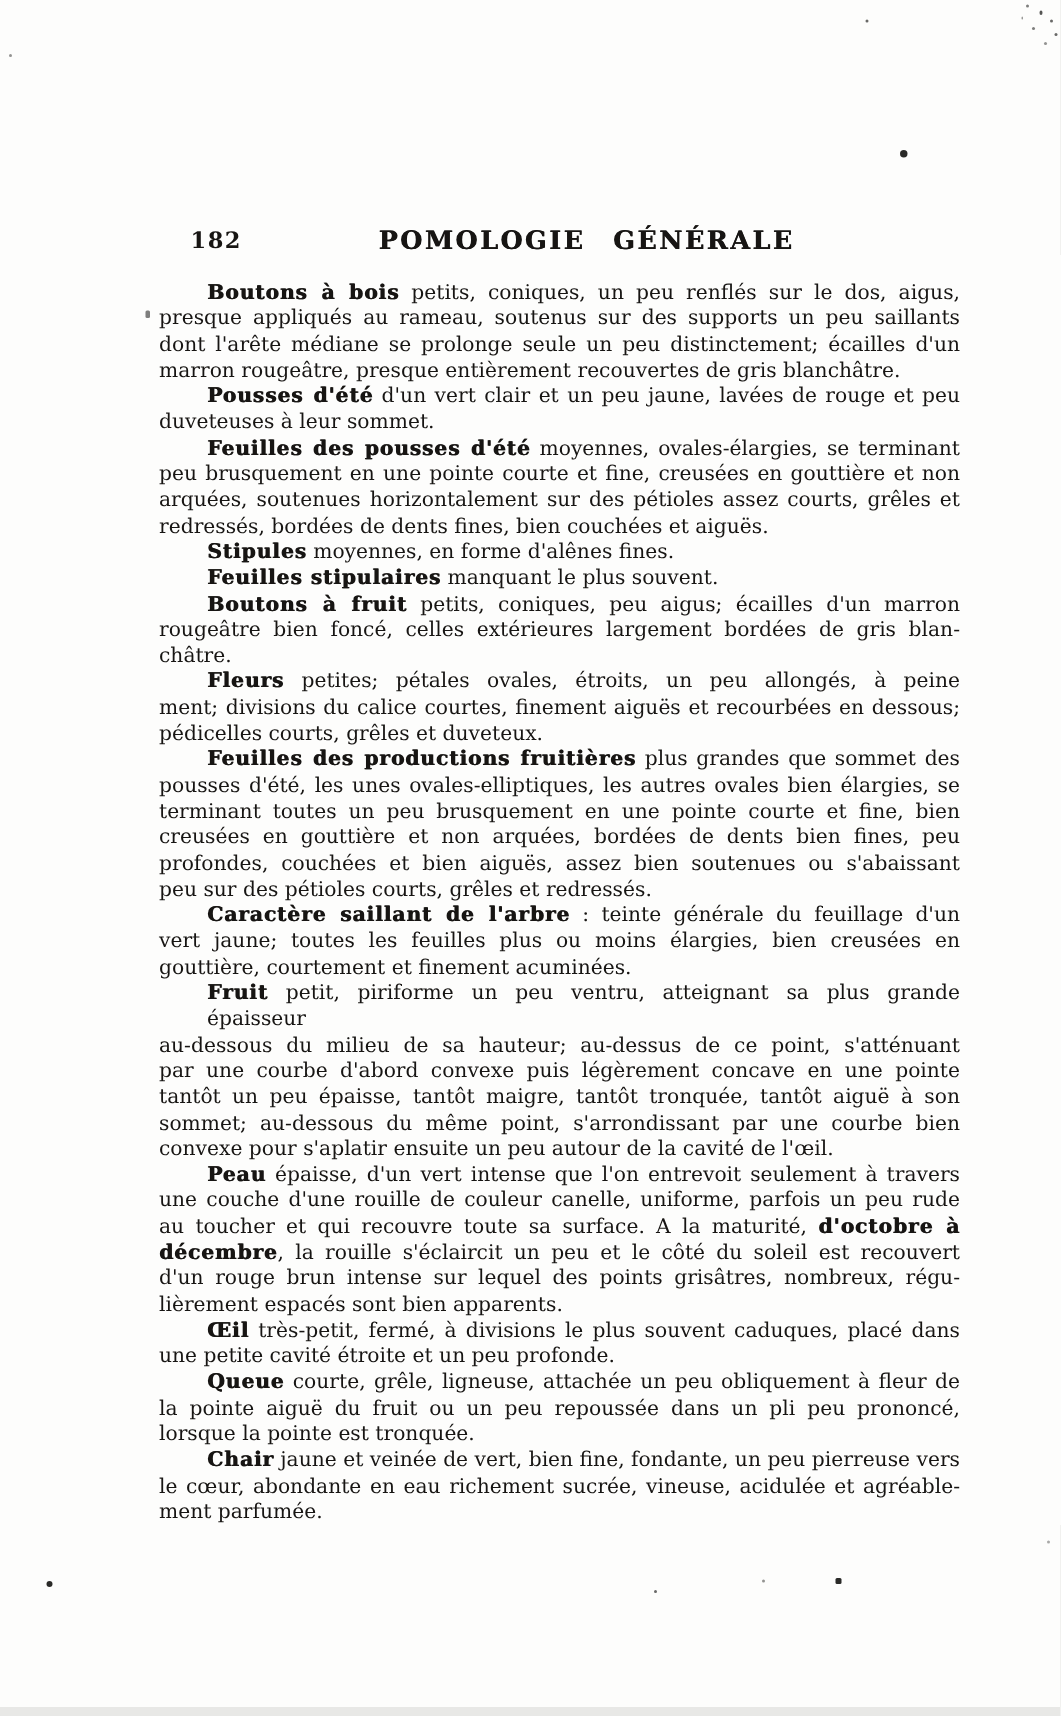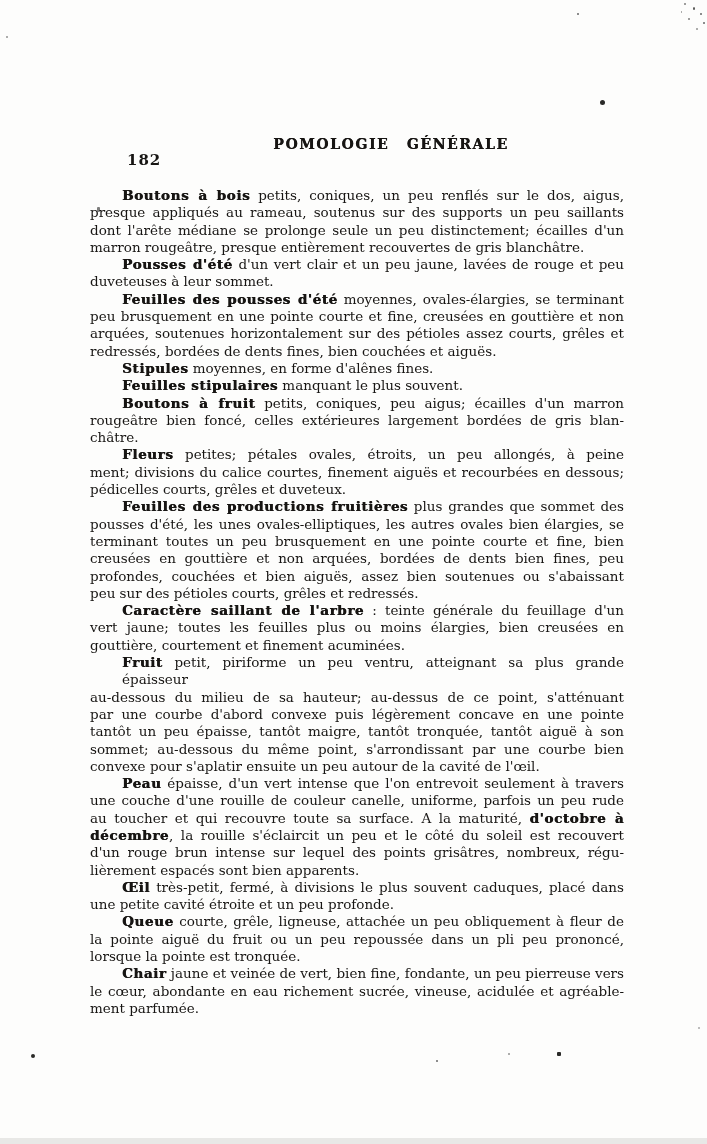--- a/index.html
+++ b/index.html
@@ -9,29 +9,29 @@
     background:#fdfdfc;
     overflow:hidden;
     color:#171513;
     font-family:"DejaVu Serif","Liberation Serif",serif;
   }
   .page-number{
     position:absolute;left:127px;top:151px;
     font-size:15px;font-weight:700;letter-spacing:1px;
   }
   .page-title{
-    position:absolute;left:391px;top:136px;
+    position:absolute;left:391px;top:151px;
     transform:translateX(-50%);
-    font-size:14px;font-weight:700;
+    font-size:17px;font-weight:700;
     letter-spacing:1.6px;word-spacing:11px;
     white-space:nowrap;
     text-shadow:0.3px 0 0 currentColor;
   }
   .page-body{
-    position:absolute;left:90px;top:187px;width:534px;
+    position:absolute;left:106px;top:187px;width:534px;
     font-size:13.5px;line-height:17.3px;
   }
   .line{
     text-align:justify;
     text-align-last:justify;
   }
   .line.last{text-align-last:left;}
   .line.first{padding-left:32px;}
   .line b{
     font-weight:700;

